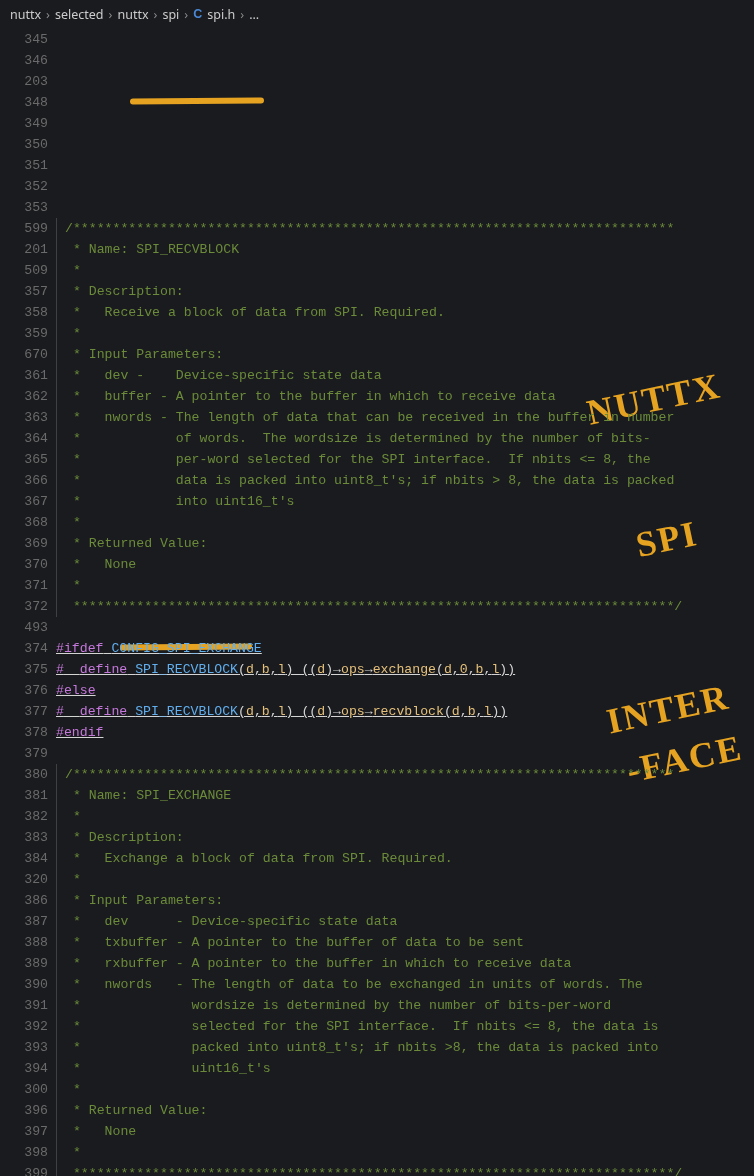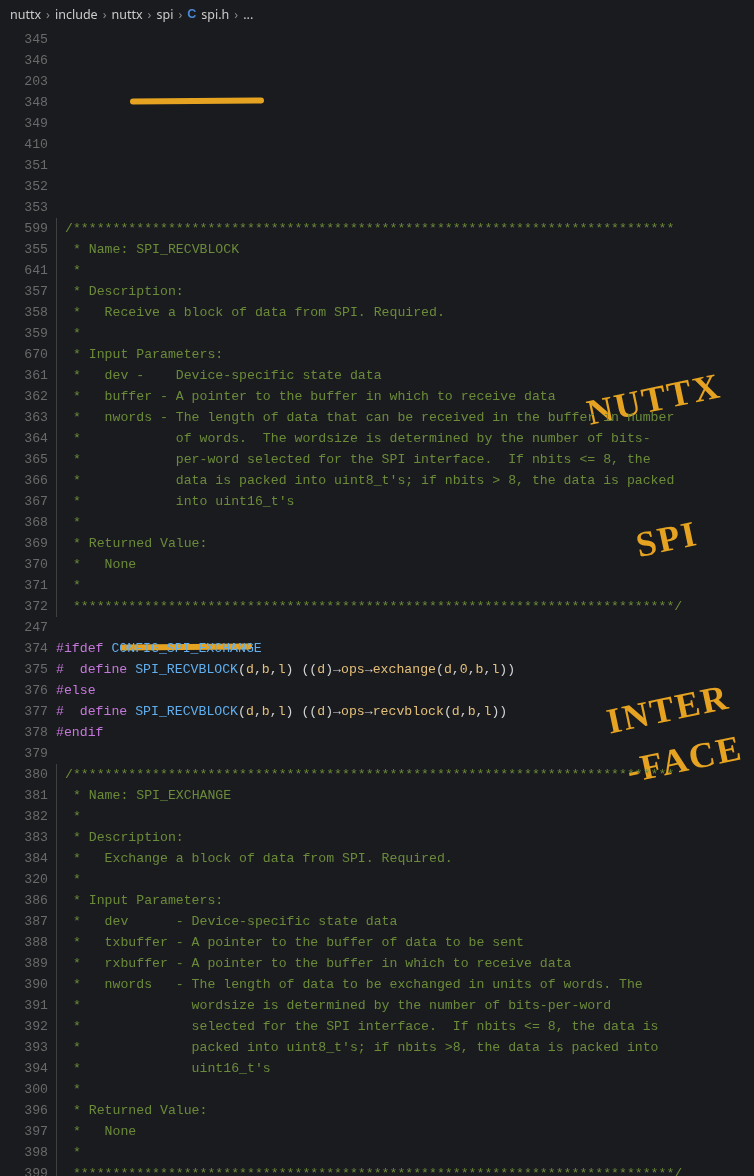--- a/index.html
+++ b/index.html
@@ -46,21 +46,21 @@
     white-space: pre;
     position: relative;
   }
   .code-line {
     height: 21px;
     padding-left: 8px;
     border-left: 1px solid #404040;
     box-sizing: border-box;
     position: relative;
   }
-  .indent-0 { border-left: none; padding-left:0;}
+  .indent-0 { border-left: none; padding-left:0;text-decoration:underline;}
   .tok-comment { color: #6b8b3a; }
   .tok-pp { color: #c678dd; }
   .tok-macro { color: #61afef; }
   .tok-param { color: #e5c07b; }
   .tok-call { color: #e5c07b; }
   .annotation {
     position: absolute;
     color: #e5a321;
     font-family: "Brush Script MT", cursive;
     font-weight: bold;
@@ -76,63 +76,63 @@
     border-radius: 4px;
     transform: skewY(-0.5deg);
   }
 </style>
 </head>
 <body>
 
 <div class="breadcrumb">
   <span>nuttx</span>
     <span class="sep">›</span>
-  <span>include</span>
+  <span>selected</span>
     <span class="sep">›</span>
   <span>nuttx</span>
     <span class="sep">›</span>
   <span>spi</span>
     <span class="sep">›</span>
   <span class="file-icon">C</span>
   <span>spi.h</span>
     <span class="sep">›</span>
   <span>...</span>
 </div>
 
 <div class="editor">
   <div class="gutter" id="gutter">
       <div>345</div>
       <div>346</div>
       <div>203</div>
       <div>348</div>
       <div>349</div>
-      <div>410</div>
+      <div>350</div>
       <div>351</div>
       <div>352</div>
       <div>353</div>
       <div>599</div>
-      <div>355</div>
-      <div>641</div>
+      <div>201</div>
+      <div>509</div>
       <div>357</div>
       <div>358</div>
       <div>359</div>
       <div>670</div>
       <div>361</div>
       <div>362</div>
       <div>363</div>
       <div>364</div>
       <div>365</div>
       <div>366</div>
       <div>367</div>
       <div>368</div>
       <div>369</div>
       <div>370</div>
       <div>371</div>
       <div>372</div>
-      <div>247</div>
+      <div>493</div>
       <div>374</div>
       <div>375</div>
       <div>376</div>
       <div>377</div>
       <div>378</div>
       <div>379</div>
       <div>380</div>
       <div>381</div>
       <div>382</div>
       <div>383</div>

